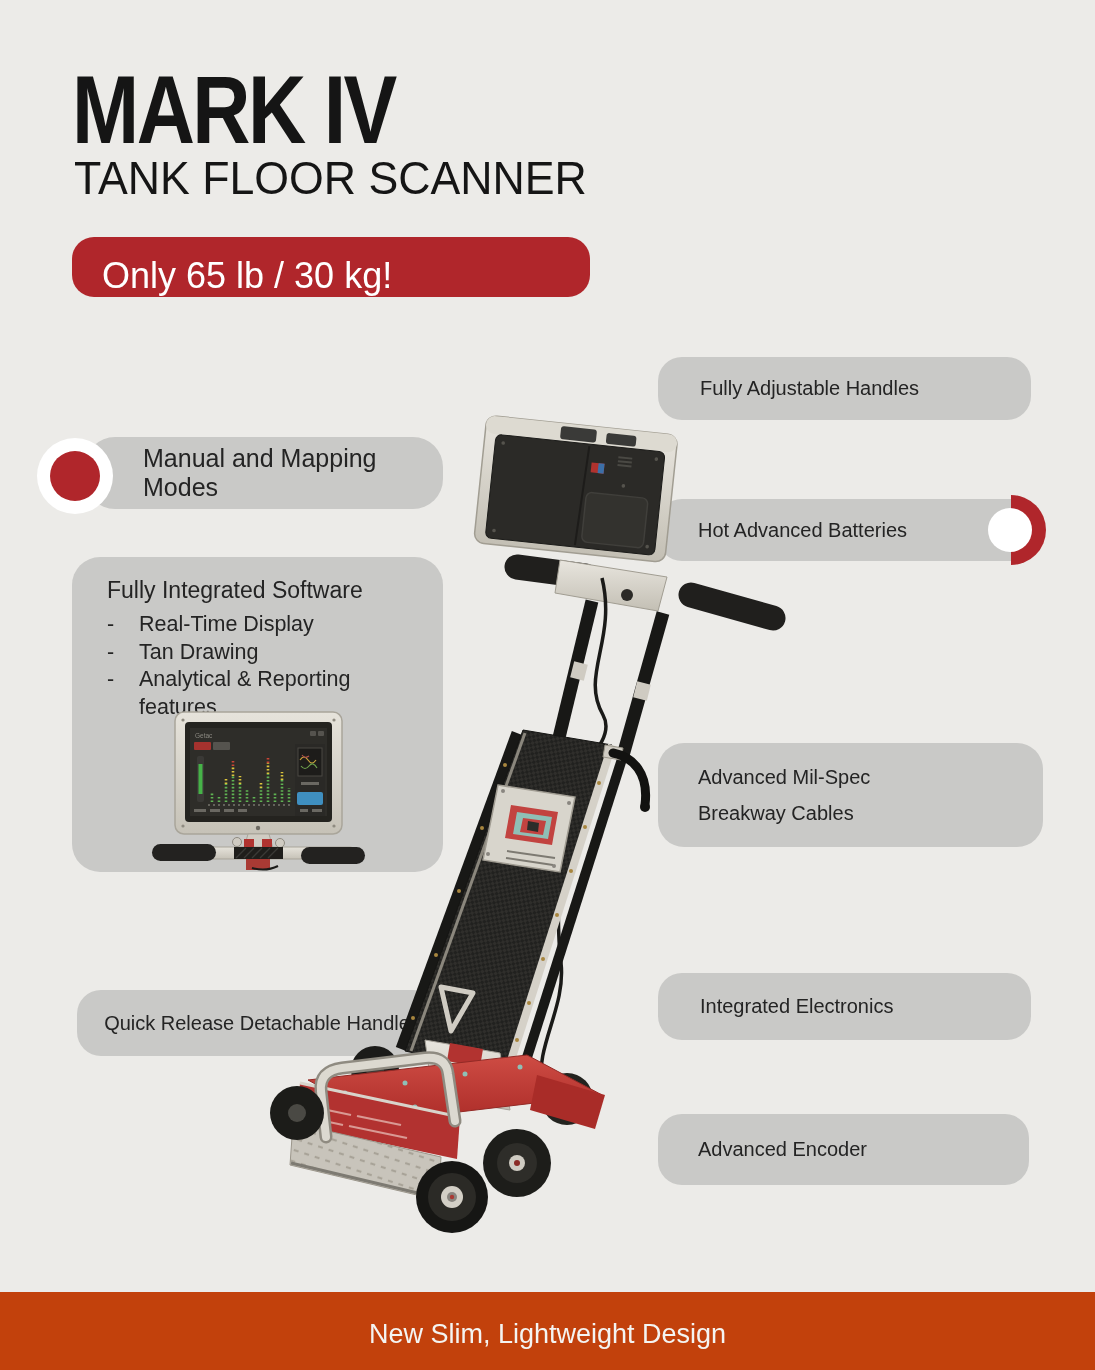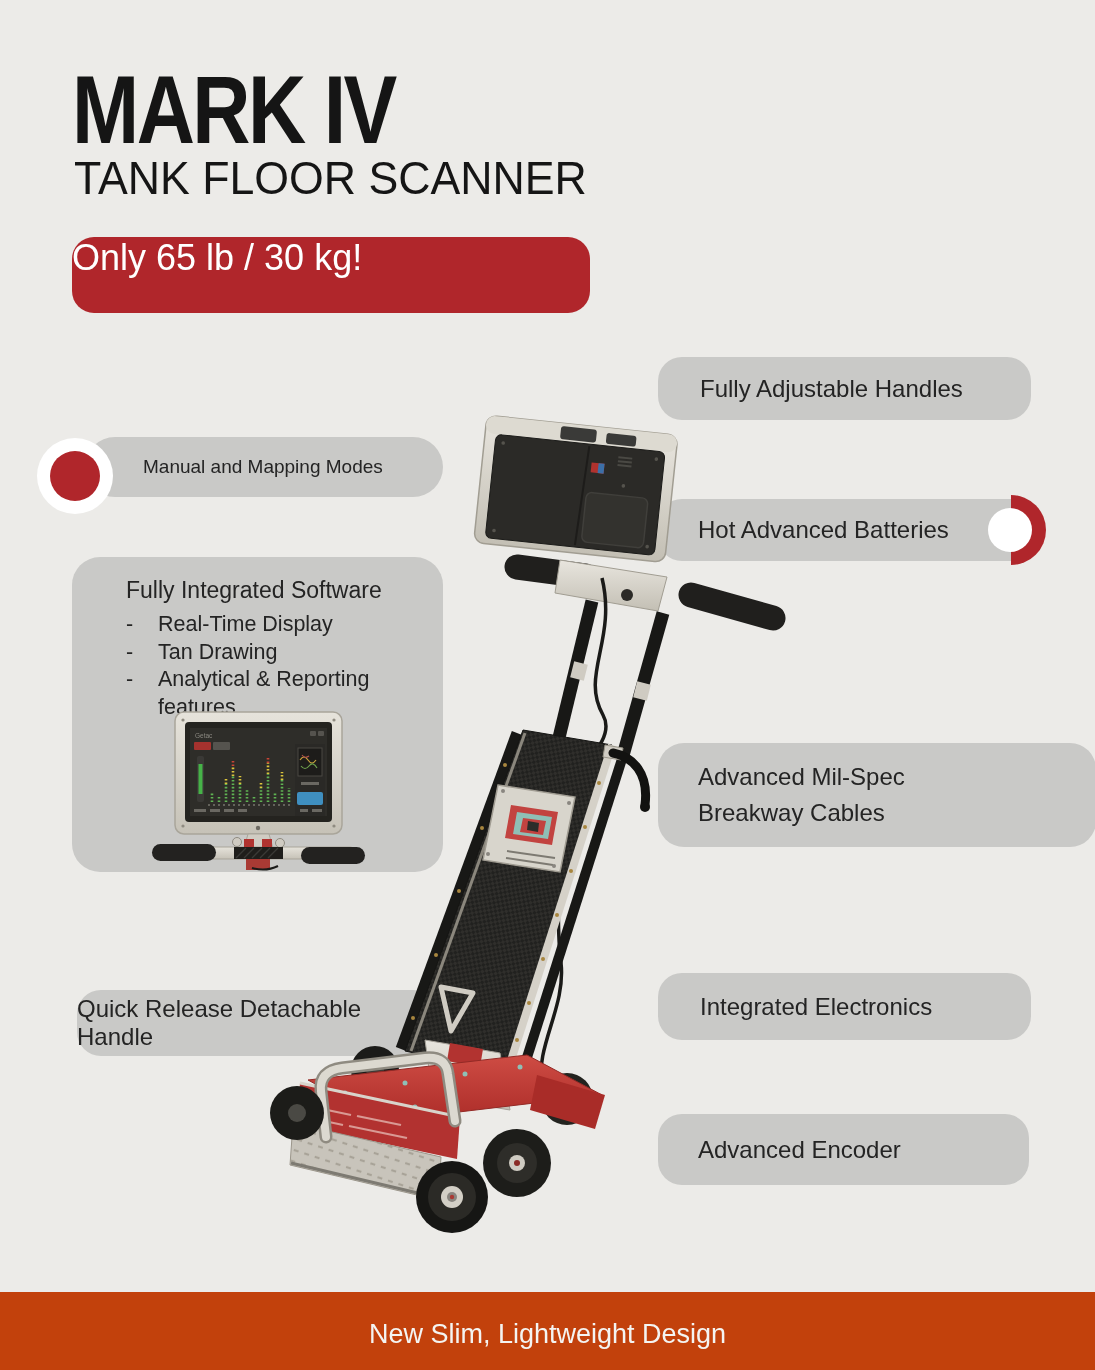--- a/index.html
+++ b/index.html
@@ -14,32 +14,32 @@
     left:72px;top:62px;font-size:96px;font-weight:800;color:#151515;
     letter-spacing:-3px;line-height:1;transform:scaleX(.84);transform-origin:left top;
     white-space:nowrap;
   }
   .subtitle{
     left:74px;top:152px;font-size:47px;font-weight:400;color:#151515;
     letter-spacing:0;line-height:1.1;transform:scaleX(.95);transform-origin:left top;
     white-space:nowrap;
   }
   .badge{
-    left:72px;top:237px;width:518px;height:76px;border-radius:22px;
-    background:var(--red);display:flex;align-items:flex-start;
+    left:72px;top:237px;width:518px;height:60px;border-radius:22px;
+    background:var(--red);display:flex;align-items:flex-end;padding-left:30px;
     box-sizing:border-box;color:#fff;font-size:36px;
   }
   .pill{
     background:#C9C9C7;border-radius:24px;display:flex;align-items:center;
-    box-sizing:border-box;font-size:24px;color:#242424;
+    box-sizing:border-box;font-size:20px;color:#242424;
   }
   .pill .line{line-height:36px;}
   .softbox{
     left:72px;top:557px;width:371px;height:315px;border-radius:28px;
-    background:#C9C9C7;box-sizing:border-box;padding:20px 10px 0 54px;
+    background:#C9C9C7;box-sizing:border-box;padding:20px 10px 0 35px;
   }
   .softbox .stitle{font-size:23px;margin-bottom:7px;color:#242424;}
   .softbox .bullet{display:flex;font-size:21.5px;line-height:27.5px;color:#242424;}
   .softbox .bullet .dash{width:32px;flex:none;}
   .circle{border-radius:50%;}
   .footer{
     left:0;top:1292px;width:1095px;height:78px;background:#c2410c;
     display:flex;justify-content:center;align-items:flex-start;padding-top:27px;
     box-sizing:border-box;color:#F4F4F2;font-size:27px;
   }
@@ -59,34 +59,34 @@
   <div class="abs pill" style="left:658px;top:357px;width:373px;height:63px;padding-left:42px;">
     <span>Fully Adjustable Handles</span>
   </div>
 
   <div class="abs pill" style="left:658px;top:499px;width:353px;height:62px;padding-left:40px;border-radius:24px 0 0 24px;">
     <span>Hot Advanced Batteries</span>
   </div>
   <div class="abs circle" style="left:976px;top:495px;width:70px;height:70px;background:var(--red);clip-path:inset(0 0 0 35px);"></div>
   <div class="abs circle" style="left:988px;top:508px;width:44px;height:44px;background:#fff;"></div>
 
-  <div class="abs pill" style="left:658px;top:743px;width:438px;height:104px;padding-left:40px;border-radius:26px;flex-direction:column;justify-content:center;align-items:flex-start;">
+  <div class="abs pill" style="left:658px;top:743px;width:385px;height:104px;padding-left:40px;border-radius:26px;flex-direction:column;justify-content:center;align-items:flex-start;">
     <span class="line">Advanced Mil-Spec</span>
     <span class="line">Breakway Cables</span>
   </div>
 
   <div class="abs pill" style="left:658px;top:953px;width:373px;height:67px;padding-left:42px;margin-top:20px;">
     <span>Integrated Electronics</span>
   </div>
 
   <div class="abs pill" style="left:658px;top:1114px;width:371px;height:71px;padding-left:40px;">
     <span>Advanced Encoder</span>
   </div>
 
-  <div class="abs pill" style="left:85px;top:437px;width:358px;height:60px;padding-left:58px;border-radius:30px;font-size:19px;">
+  <div class="abs pill" style="left:85px;top:437px;width:358px;height:72px;padding-left:58px;border-radius:30px;font-size:25px;">
     <span>Manual and Mapping Modes</span>
   </div>
   <div class="abs circle" style="left:37px;top:438px;width:76px;height:76px;background:#fff;"></div>
   <div class="abs circle" style="left:50px;top:451px;width:50px;height:50px;background:var(--red);"></div>
 
   <div class="abs softbox">
     <div class="stitle">Fully Integrated Software</div>
     <div class="bullet">
       <span class="dash">-</span>
       <span>Real-Time Display</span>

